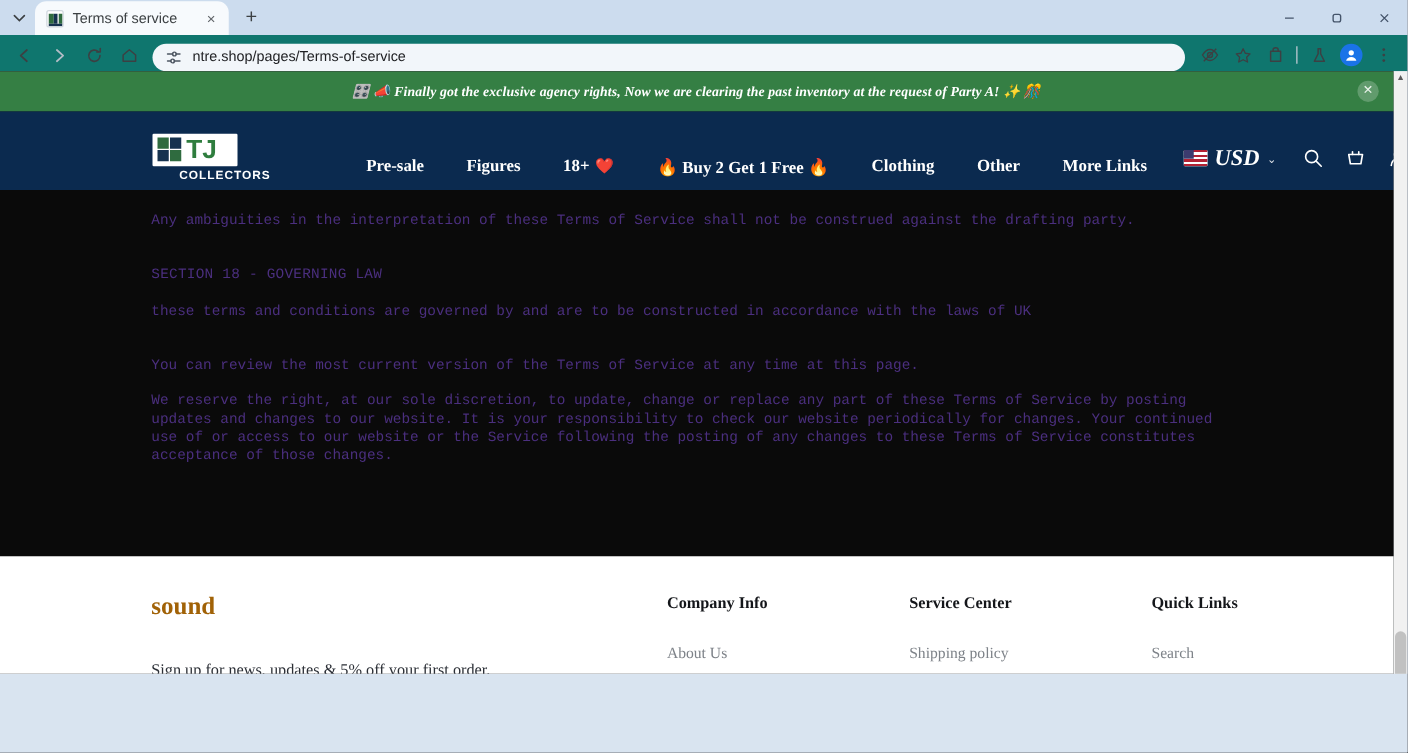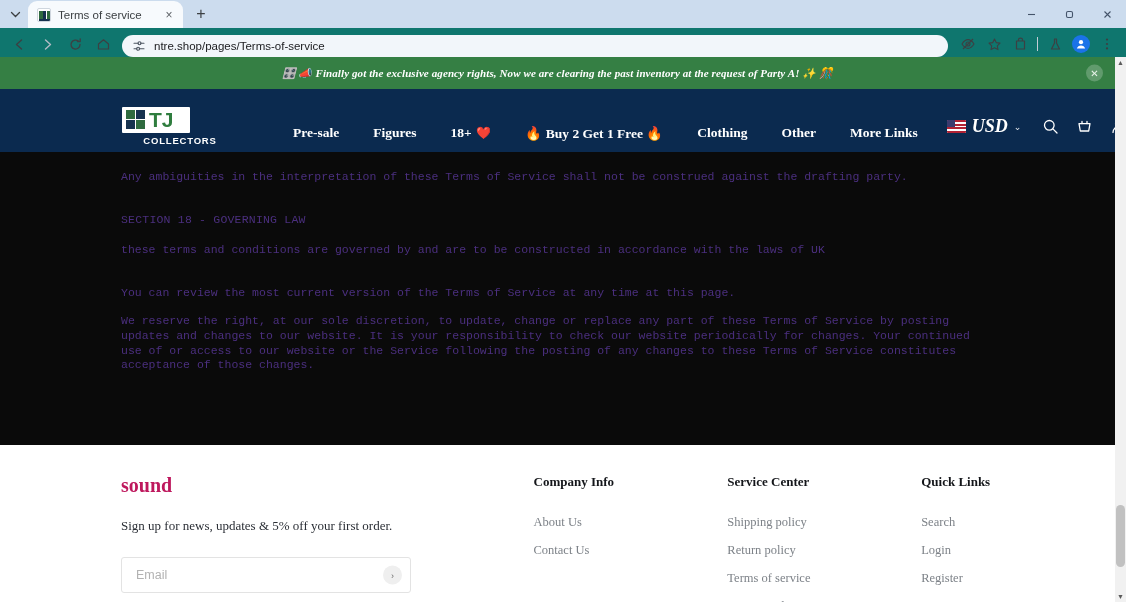--- a/index.html
+++ b/index.html
@@ -2,21 +2,21 @@
 <html><head>
 <meta charset="utf-8">
 <style>
   * { box-sizing: border-box; margin: 0; padding: 0; }
   html, body {
     width: 1126px; height: 602px;
     font-family: "Liberation Sans", sans-serif;
     overflow: hidden;
     background: #d9e4f0;
   }
-  .screen { position: relative; width: 1126px; height: 602px; overflow: hidden; }
+  .screen { position: relative; width: 1126px; height: 539px; overflow: hidden; }
 
   
   .tabstrip {
     position: absolute; top: 0; left: 0; width: 1126px; height: 28px;
     background: #ccdcee;
     display: flex; align-items: flex-end;
   }
   .tab-listbtn {
     width: 26px; height: 26px; margin-left: 2px; margin-bottom: 1px;
     display: flex; align-items: center; justify-content: center;
@@ -214,22 +214,22 @@
   .footer {
     background: #ffffff;
     height: 157px;
     padding-top: 29px;
     position: relative;
   }
   .footer-inner { display: flex; padding-left: 121px; }
   .fcol-news { width: 415px; }
   .f-title {
     font-family: "Liberation Serif", serif;
-    font-weight: bold; font-size: 20px; color: #be185d;
-    margin-bottom: 21px;
+    font-weight: bold; font-size: 20px; color: #a16207;
+    margin-bottom: 31px;
   }
   .f-sub {
     font-family: "Liberation Serif", serif;
     font-size: 13px; color: #2b2f36;
     margin-bottom: 23px;
   }
   .news-field {
     position: relative;
     width: 290px; height: 36px;
     border: 1px solid #e3e3e3; border-radius: 3px;

